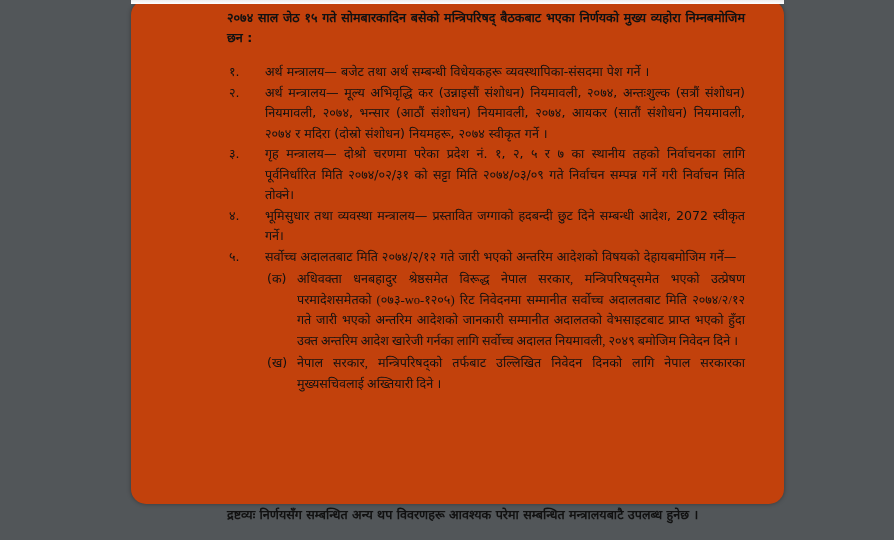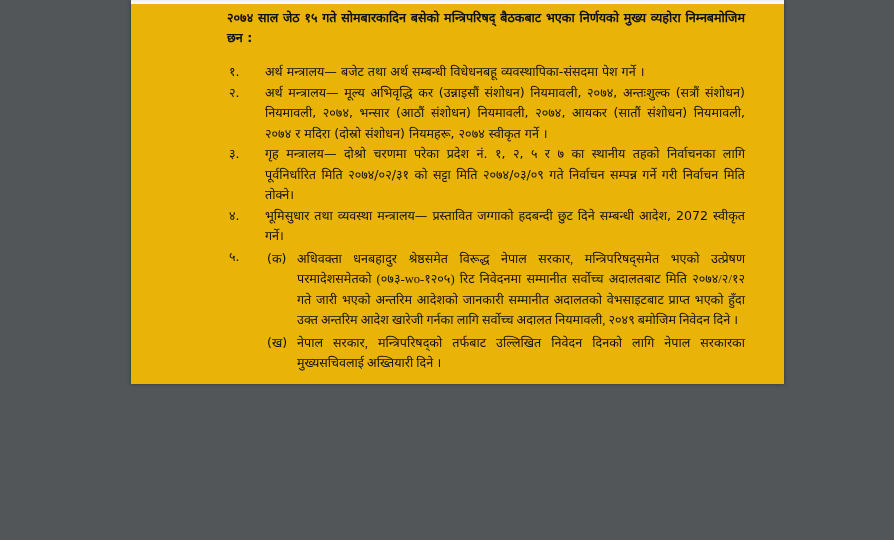--- a/index.html
+++ b/index.html
@@ -3,23 +3,24 @@
   <meta charset="utf-8">
   <style>
     html, body { margin:0; padding:0; }
     body {
       width:894px; height:540px; overflow:hidden;
       background:#525659;
       font-family: "DejaVu Sans", sans-serif;
       position:relative;
     }
     .page {
-      position:absolute; left:131px; top:0; width:653px; height:384px;
-      background:#eab308;
+      position:absolute; left:131px; top:0; width:653px; height:504px;
+      background:#c2410c;
       box-shadow: 0 0 4px rgba(0,0,0,0.35);
+      border-radius: 15px;
     }
     .page::before {
       content:""; position:absolute; left:0; right:0; top:0; height:4px;
       background:linear-gradient(#ececec,#ffffff);
     }
     .content {
       position:absolute; left:96px; top:8px; width:518px;
       color:#111;
       font-size:12.6px;
     }
@@ -46,21 +47,21 @@
 <body>
 
 <div class="page">
   <div class="content">
     <p class="heading">२०७४ साल जेठ १५ गते सोमबारकादिन बसेको मन्त्रिपरिषद् बैठकबाट भएका निर्णयको मुख्य व्यहोरा निम्नबमोजिम छन :</p>
 
     <div class="items">
       <div class="item">
         <span class="num">१.</span>
         <div class="body">
-          <p class="para">अर्थ मन्त्रालय— बजेट तथा अर्थ सम्बन्धी विधेधनबहू व्यवस्थापिका-संसदमा पेश गर्ने ।</p>
+          <p class="para">अर्थ मन्त्रालय— बजेट तथा अर्थ सम्बन्धी विधेयकहरू व्यवस्थापिका-संसदमा पेश गर्ने ।</p>
         </div>
       </div>
 
       <div class="item">
         <span class="num">२.</span>
         <div class="body">
           <p class="para">अर्थ मन्त्रालय— मूल्य अभिवृद्धि कर (उन्नाइसौं संशोधन) नियमावली, २०७४, अन्तःशुल्क (सत्रौं संशोधन) नियमावली, २०७४, भन्सार (आठौं संशोधन) नियमावली, २०७४, आयकर (सातौं संशोधन) नियमावली, २०७४ र मदिरा (दोस्रो संशोधन) नियमहरू, २०७४ स्वीकृत गर्ने ।</p>
         </div>
       </div>
 
@@ -74,28 +75,30 @@
       <div class="item">
         <span class="num">४.</span>
         <div class="body">
           <p class="para">भूमिसुधार तथा व्यवस्था मन्त्रालय— प्रस्तावित जग्गाको हदबन्दी छुट दिने सम्बन्धी आदेश, 2072 स्वीकृत गर्ने।</p>
         </div>
       </div>
 
       <div class="item">
         <span class="num">५.</span>
         <div class="body">
+          <p class="para">सर्वोच्च अदालतबाट मिति २०७४/२/१२ गते जारी भएको अन्तरिम आदेशको विषयको देहायबमोजिम गर्ने—</p>
           <div class="subitems">
             <div class="sub">
               <span class="sublabel">(क)</span>
               <span class="subbody">अधिवक्ता धनबहादुर श्रेष्ठसमेत विरूद्ध नेपाल सरकार, मन्त्रिपरिषद्समेत भएको उत्प्रेषण परमादेशसमेतको (०७३-wo-१२०५) रिट निवेदनमा सम्मानीत सर्वोच्च अदालतबाट मिति २०७४/२/१२ गते जारी भएको अन्तरिम आदेशको जानकारी सम्मानीत अदालतको वेभसाइटबाट प्राप्त भएको हुँदा उक्त अन्तरिम आदेश खारेजी गर्नका लागि सर्वोच्च अदालत नियमावली, २०४९ बमोजिम निवेदन दिने ।</span>
             </div>
             <div class="sub">
               <span class="sublabel">(ख)</span>
               <span class="subbody">नेपाल सरकार, मन्त्रिपरिषद्को तर्फबाट उल्लिखित निवेदन दिनको लागि नेपाल सरकारका मुख्यसचिवलाई अख्तियारी दिने ।</span>
             </div>
           </div>
         </div>
       </div>
     </div>
   </div>
 
+  <p class="note">द्रष्टव्यः निर्णयसँग सम्बन्धित अन्य थप विवरणहरू आवश्यक परेमा सम्बन्धित मन्त्रालयबाटै उपलब्ध हुनेछ ।</p>
 </div>
 
 </body></html>

